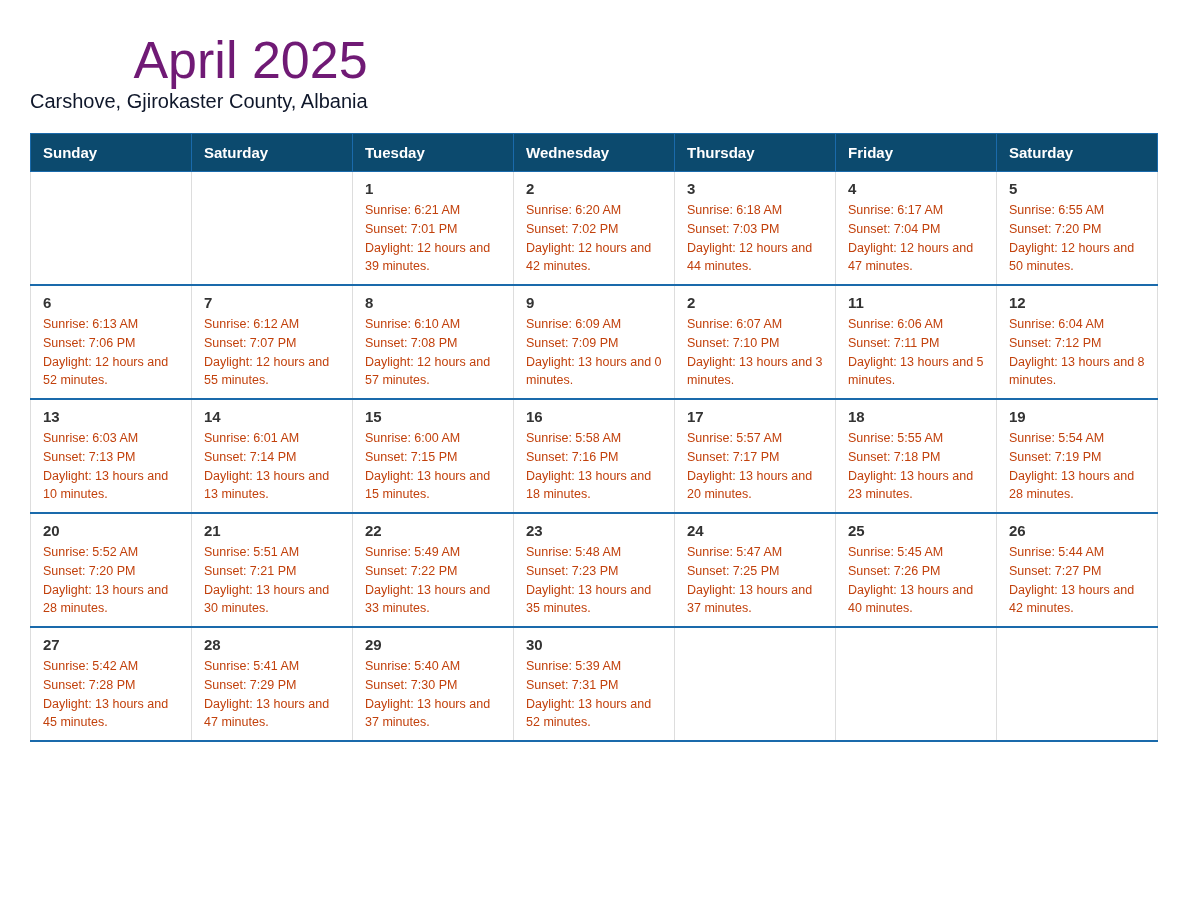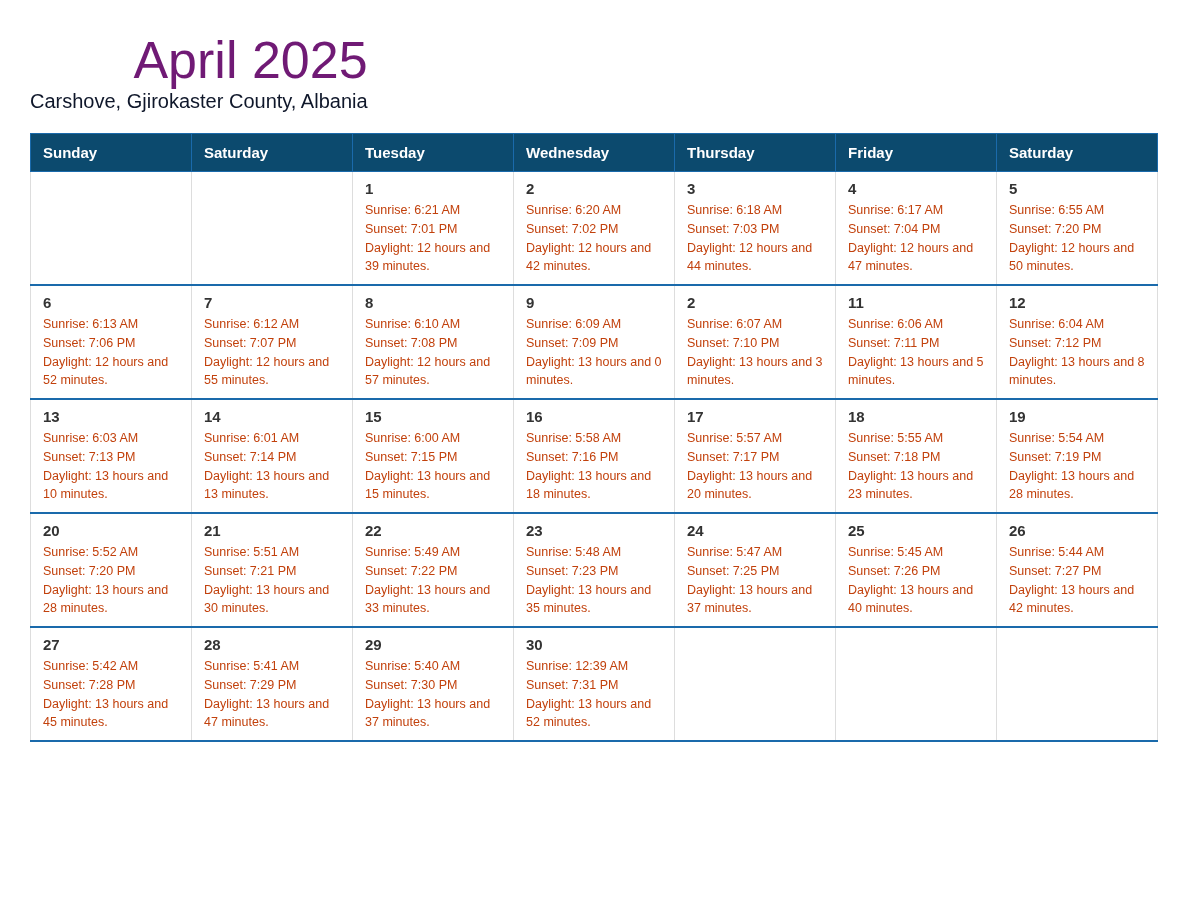--- a/index.html
+++ b/index.html
@@ -358,21 +358,21 @@
           <span class="day-number">29</span>
           <div class="day-info">
             <div>Sunrise: 5:40 AM</div>
             <div>Sunset: 7:30 PM</div>
             <div>Daylight: 13 hours and 37 minutes.</div>
           </div>
         </td>
         <td>
           <span class="day-number">30</span>
           <div class="day-info">
-            <div>Sunrise: 12:39 AM</div>
+            <div>Sunrise: 5:39 AM</div>
             <div>Sunset: 7:31 PM</div>
             <div>Daylight: 13 hours and 52 minutes.</div>
           </div>
         </td>
         <td class="empty-cell"></td>
         <td class="empty-cell"></td>
         <td class="empty-cell"></td>
       </tr>
     </tbody>
 </table>

